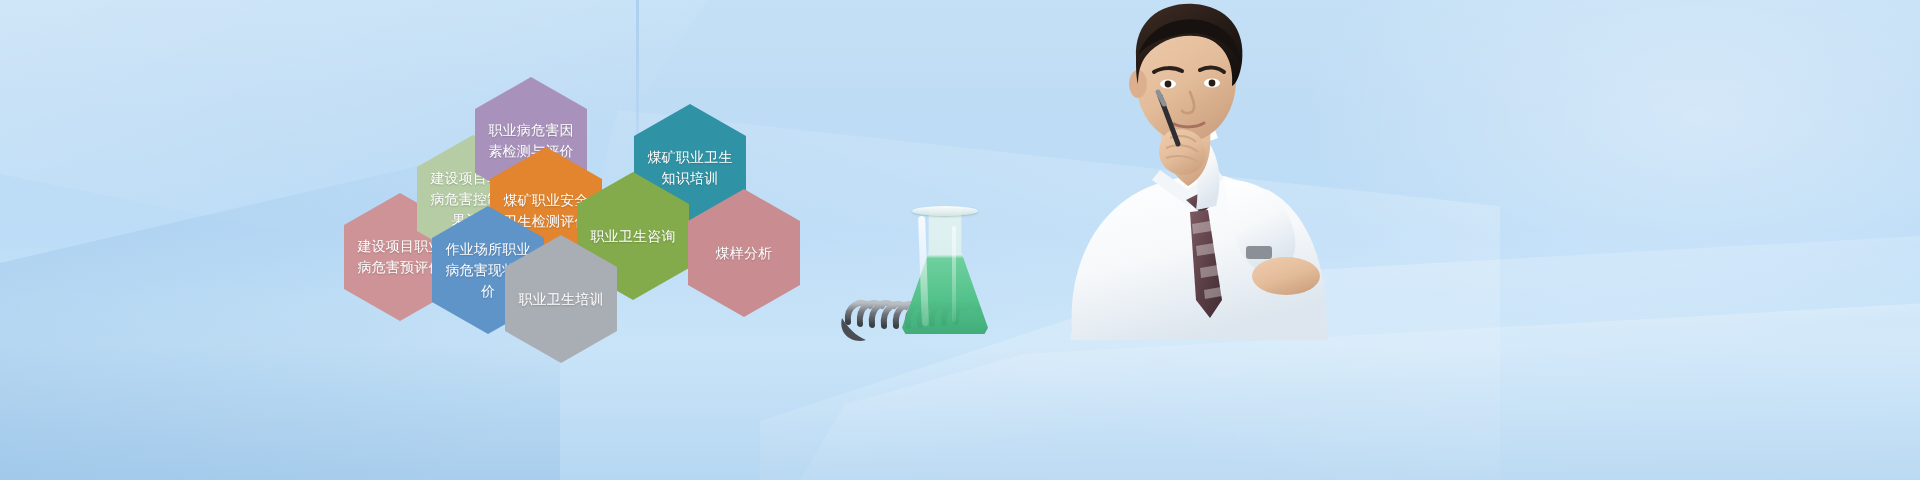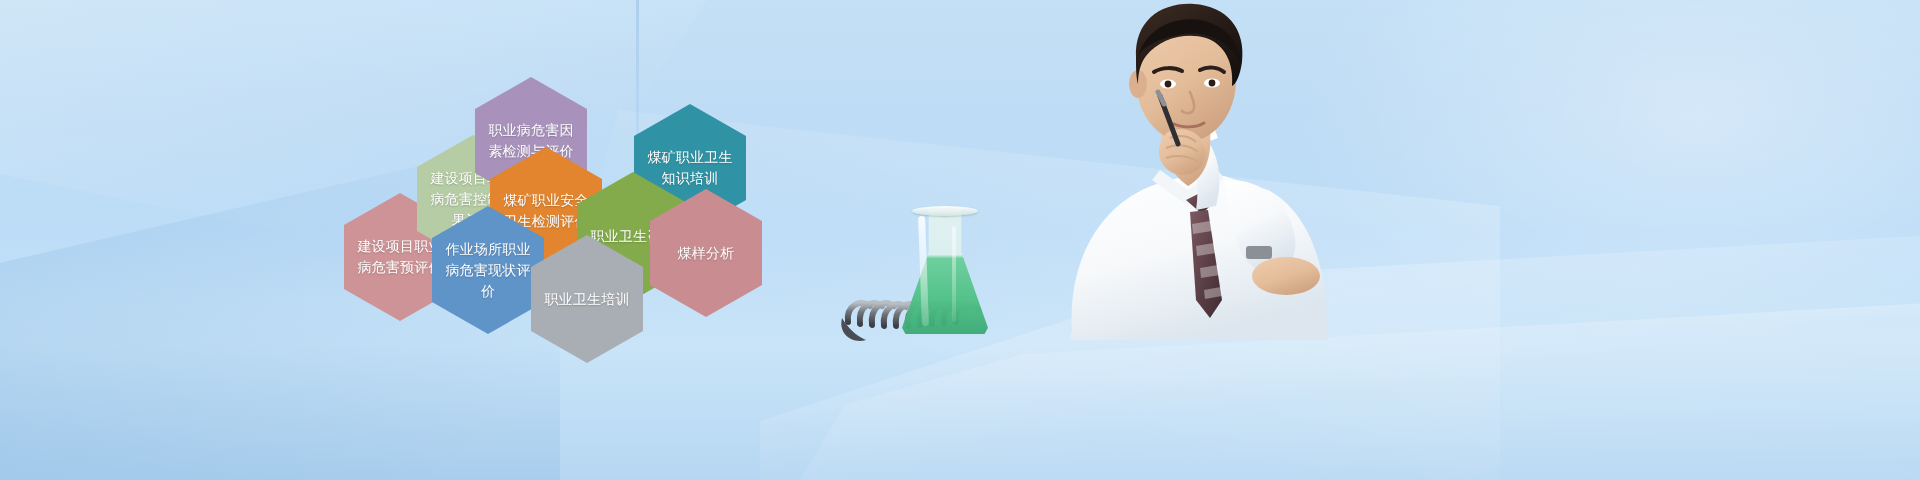--- a/index.html
+++ b/index.html
@@ -309,24 +309,24 @@
       </div>
       <div class="hex" style="left: 490px; top: 147px; background: rgb(226, 133, 46);">
         <span class="hex-label">煤矿职业安全卫生检测评价</span>
       </div>
       <div class="hex" style="left: 634px; top: 104px; background: rgb(47, 147, 165);">
         <span class="hex-label">煤矿职业卫生知识培训</span>
       </div>
       <div class="hex" style="left: 577px; top: 172px; background: rgb(131, 171, 75);">
         <span class="hex-label">职业卫生咨询</span>
       </div>
-      <div class="hex" style="left: 650px; top: 189px; background: rgb(201, 140, 145);">
+      <div class="hex" style="left: 688px; top: 189px; background: rgb(201, 140, 145);">
         <span class="hex-label">煤样分析</span>
       </div>
       <div class="hex" style="left: 432px; top: 206px; background: rgb(95, 148, 201);">
         <span class="hex-label">作业场所职业病危害现状评价</span>
       </div>
-      <div class="hex" style="left: 531px; top: 235px; background: rgb(169, 174, 180); justify-content: center;">
+      <div class="hex" style="left: 505px; top: 235px; background: rgb(169, 174, 180); justify-content: center;">
         <span class="hex-label">职业卫生培训</span>
       </div>
     </div>
 
 </div>
 
 </body></html>

